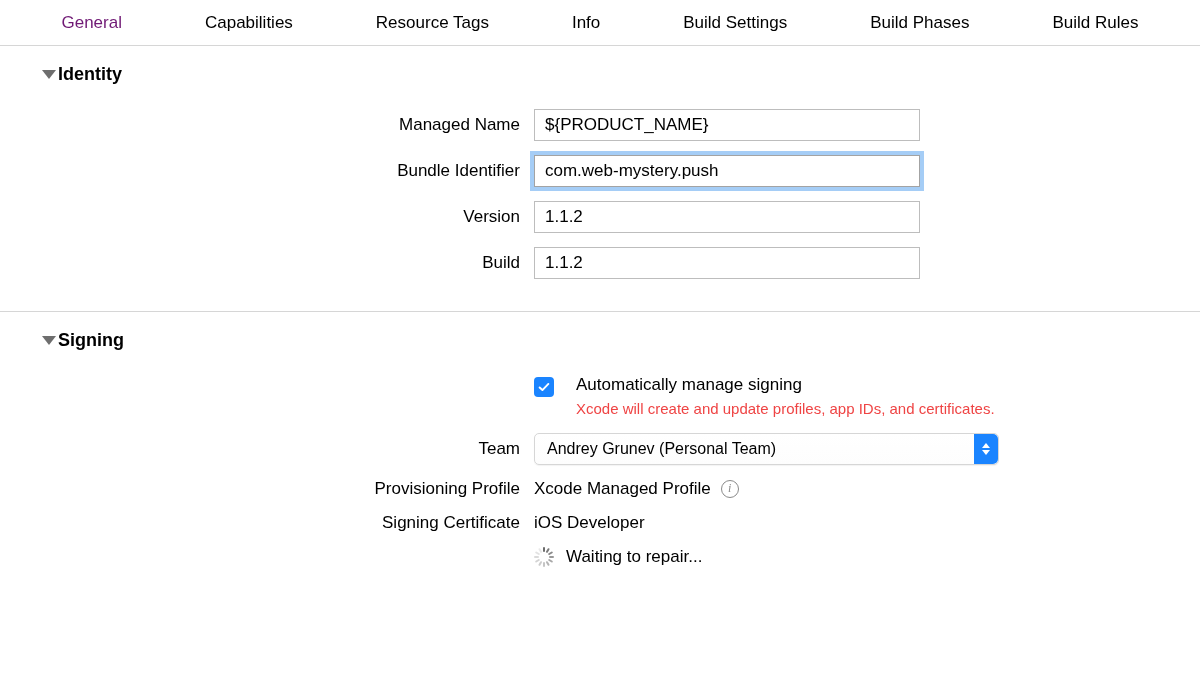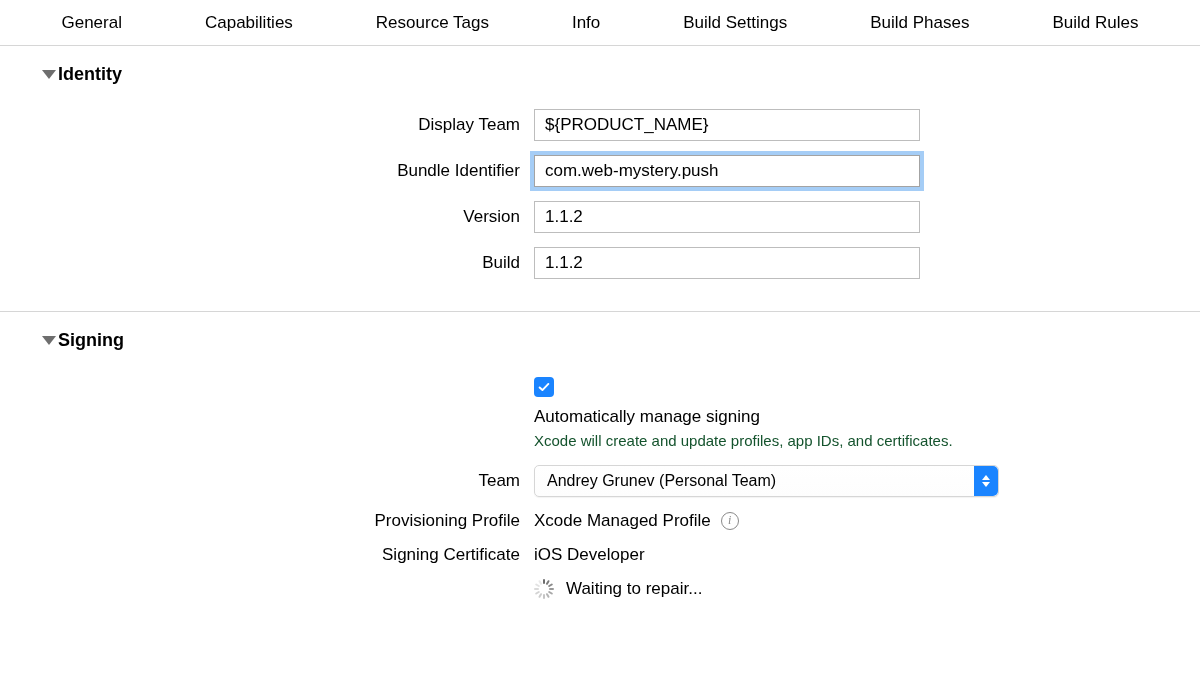--- a/index.html
+++ b/index.html
@@ -17,21 +17,21 @@
       height: 46px;
       align-items: center;
       justify-content: space-around;
     }
     .tab {
       padding: 12px 18px;
       cursor: pointer;
       color: #000;
       font-size: 17px;
     }
-    .tab.active { color: #000000; }
+    .tab.active { color: #701a75; }
     .section {
       padding: 18px 0 18px 0;
     }
     .section + .section { border-top: 1px solid #d6d6d6; }
     .section-header {
       display: flex;
       align-items: center;
       gap: 2px;
       padding-left: 42px;
       margin-bottom: 24px;
@@ -63,34 +63,33 @@
       font-size: 17px;
       outline: none;
     }
     .text-input.focused {
       border: 1px solid #a3a3a3;
       box-shadow: 0 0 0 4px #a5cdf6;
     }
     .checkbox-row {
       display: flex;
       align-items: flex-start;
-      gap: 10px;
-      flex-direction: column;
+      gap: 22px;
     }
     .checkbox {
       width: 20px; height: 20px;
       border-radius: 4px;
       background: #1a84ff;
       display: flex; align-items: center; justify-content: center;
       flex-shrink: 0;
       margin-top: 2px;
     }
     .checkbox svg { width: 14px; height: 14px; }
     .check-label { font-size: 17px; }
-    .check-sub { color: #14532d; font-size: 15px; margin-top: 4px; line-height: 1.3; max-width: 440px; }
+    .check-sub { color: #ef4444; font-size: 15px; margin-top: 4px; line-height: 1.3; max-width: 440px; }
     .select {
       width: 465px;
       height: 32px;
       display: flex;
       align-items: center;
       justify-content: space-between;
       border: 1px solid #d6d6d6;
       border-radius: 5px;
       padding-left: 12px;
       box-shadow: 0 1px 1px rgba(0,0,0,0.05);
@@ -175,21 +174,21 @@
   <div class="tab">Build Rules</div>
 </div>
 
 <div class="section">
   <div class="section-header">
     <div class="disclosure"></div>
     <div class="section-title">Identity</div>
   </div>
 
   <div class="form-row">
-    <div class="form-label">Display Team</div>
+    <div class="form-label">Managed Name</div>
     <div class="form-value-cell">
       <input class="text-input" value="${PRODUCT_NAME}" style="">
     </div>
   </div>
 
   <div class="form-row">
     <div class="form-label">Bundle Identifier</div>
     <div class="form-value-cell">
       <input class="text-input focused" value="com.web-mystery.push" style="">
     </div>

